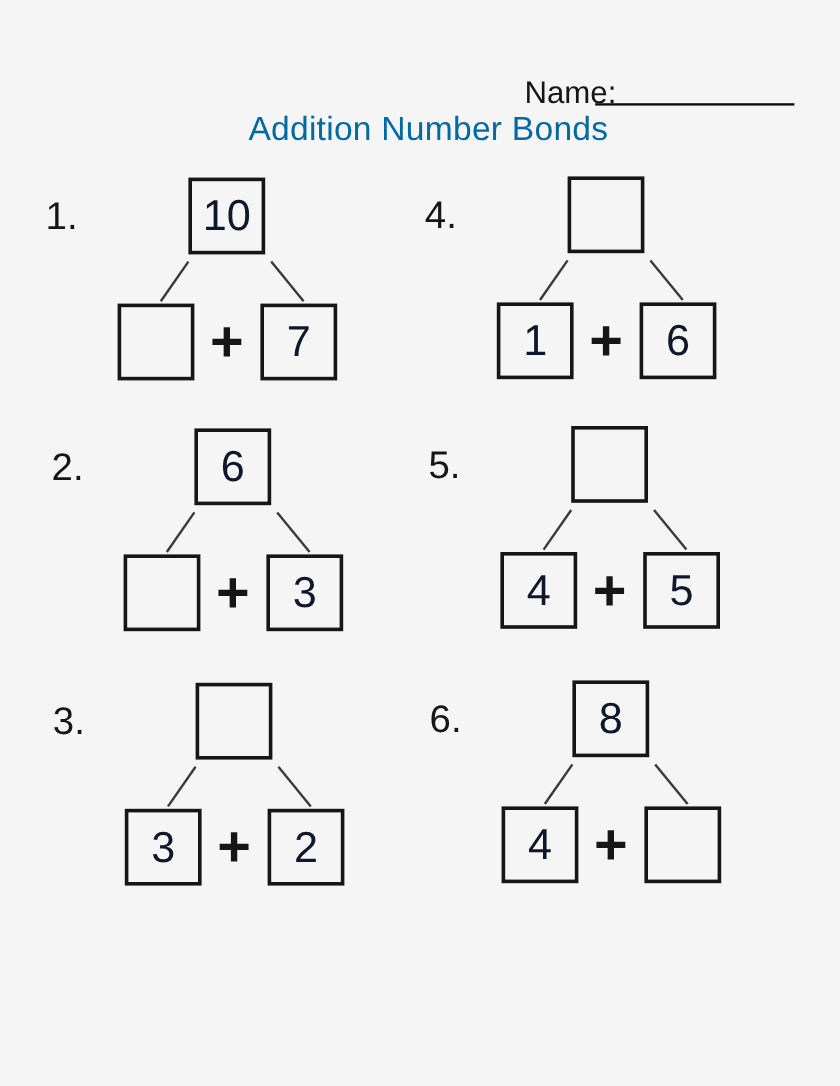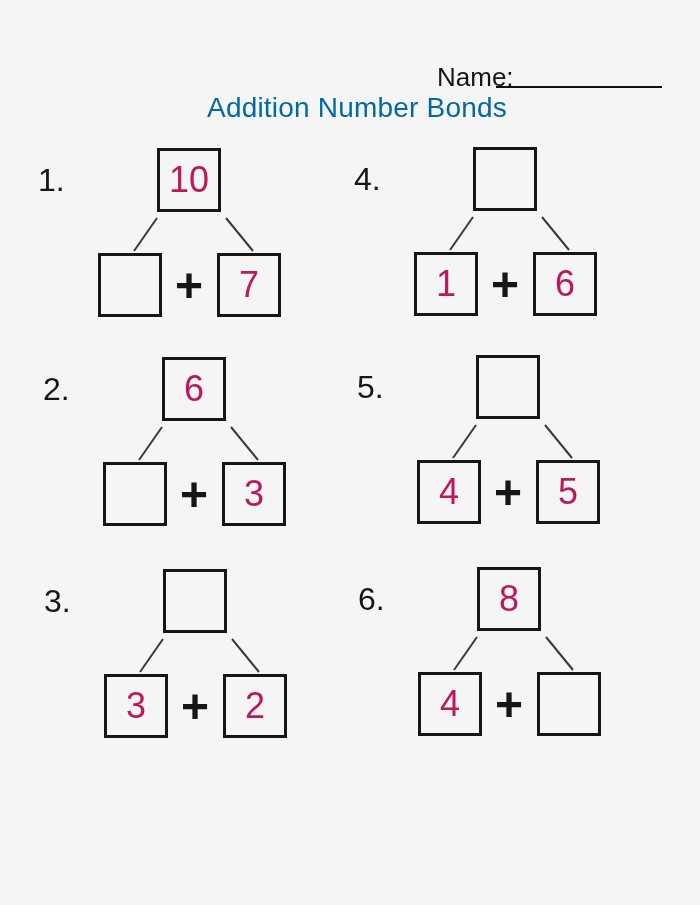--- a/index.html
+++ b/index.html
@@ -38,21 +38,21 @@
 
   .plabel {
     position: absolute; left: 8px; top: 22px;
     font-size: 32px; color: #161616;
   }
   .box {
     position: absolute;
     width: 58px; height: 58px;
     border: 3px solid #161616;
     display: flex; align-items: center; justify-content: center;
-    font-size: 36px; color: #be185d;
+    font-size: 36px; color: #0f172a;
     background: transparent;
     box-sizing: content-box;
   }
   .topbox   { left: 127px; top: 8px; }
   .leftbox  { left: 68px;  top: 113px; }
   .rightbox { left: 187px; top: 113px; }
   .plus {
     position: absolute; left: 131px; top: 113px;
     width: 56px; height: 64px;
     display: flex; align-items: center; justify-content: center;

